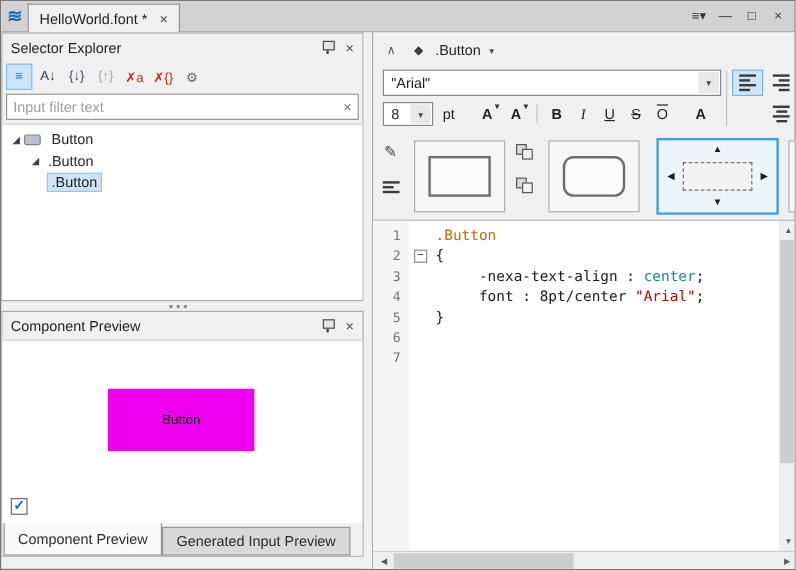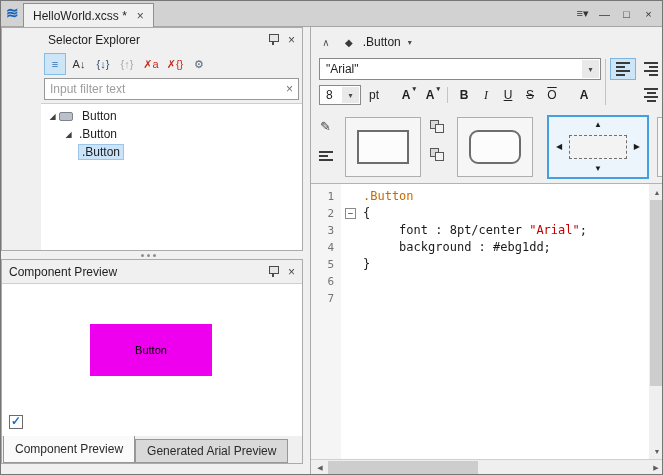--- a/index.html
+++ b/index.html
@@ -22,21 +22,21 @@
   
   .panel { position:absolute; background:#f0f0f0; border:1px solid #ababab; display:flex; flex-direction:column; }
   .panel-title { height:23px; display:flex; align-items:center; padding:0 7px; gap:9px; }
   .panel-title .title { flex:1; color:#1e1e1e; }
   .pin-icon { position:relative; width:11px; height:13px; display:inline-block; }
   .pin-icon::after { content:""; position:absolute; left:1px; top:1px; width:8px; height:6px;
                      border:1px solid #4a4a4a; background:#e6e6e6; }
   .pin-icon::before { content:""; position:absolute; left:4px; top:7px; width:2px; height:5px; background:#4a4a4a; }
 
   
-  #selector-explorer { left:0; top:26px; width:302px; height:224px;padding-left:39px; }
+  #selector-explorer { left:0; top:26px; width:302px; height:224px; }
   .se-toolbar { height:26px; display:flex; align-items:center; gap:2px; padding:0 3px; }
   .tb-btn { width:22px; height:22px; display:flex; align-items:center; justify-content:center; font-size:11px; }
   .tb-btn.sel { background:#cde6f7; border:1px solid #86bde4; }
   .filter-wrap { margin:1px 3px 3px; position:relative; }
   .filter-input { width:100%; height:22px; border:1px solid #979797; background:#fff;
                   padding:0 20px 0 5px; font:12px "Liberation Sans", sans-serif; color:#222; }
   .filter-input::placeholder { color:#9d9d9d; }
   .filter-clear { position:absolute; right:6px; top:4px; color:#6f6f6f; font-size:12px; }
   .tree-area { flex:1; background:#fff; border-top:1px solid #cfcfcf; padding-top:3px; overflow:hidden; }
   .tree-row { height:18px; display:flex; align-items:center; }
@@ -157,21 +157,21 @@
   .hthumb { position:absolute; left:17px; top:1px; width:150px; height:15px; background:#cdcdcd; }
 </style>
 </head>
 <body>
 
 <div class="window">
 
   <div class="tabbar">
     <span class="logo">≋</span>
     <div class="doc-tab">
-      <span>HelloWorld.xcss *</span>
+      <span>HelloWorld.font *</span>
       <span class="tab-close">×</span>
     </div>
     <div class="winbtns">
       <span class="winbtn">≡▾</span>
       <span class="winbtn">—</span>
       <span class="winbtn">□</span>
       <span class="winbtn">×</span>
     </div>
   </div>
 
@@ -236,21 +236,21 @@
     <div class="cp-content">
       <div class="preview-button" style="background: rgb(238, 0, 238);">Button</div>
       <div class="checkbox-row">
         <span class="checkbox">
           <span class="check">✓</span>
         </span>
       </div>
     </div>
     <div class="cp-tabs">
       <div class="cp-tab active">Component Preview</div>
-      <div class="cp-tab">Generated Arial Preview</div>
+      <div class="cp-tab">Generated Input Preview</div>
     </div>
   </div>
 
   <div id="editor-pane">
     <div class="ep-header">
       <span class="scroll-up-btn">∧</span>
       <span class="kind-icon">◆</span>
       <span class="sel-dropdown">
         <span>.Button</span>
         <span class="caret">▾</span>
@@ -354,22 +354,22 @@
           <div class="gut-num">2</div>
           <div class="gut-num">3</div>
           <div class="gut-num">4</div>
           <div class="gut-num">5</div>
           <div class="gut-num">6</div>
           <div class="gut-num">7</div>
         </div>
       <div class="code-lines" id="code-lines">
           <div class="code-line"><span class="tok" style="color: rgb(200, 106, 0);">.Button</span></div>
           <div class="code-line"><span class="fold-marker">−</span><span class="tok" style="color: rgb(26, 26, 26);">{</span></div>
+          <div class="code-line"><span class="tok" style="color: rgb(26, 26, 26);">     -nexa-text-align : </span><span class="tok" style="color: rgb(22, 136, 140);">center</span><span class="tok" style="color: rgb(26, 26, 26);">;</span></div>
           <div class="code-line"><span class="tok" style="color: rgb(26, 26, 26);">     font : 8pt/center </span><span class="tok" style="color: rgb(196, 0, 0);">"Arial"</span><span class="tok" style="color: rgb(26, 26, 26);">;</span></div>
-          <div class="code-line"><span class="tok" style="color: rgb(26, 26, 26);">     background : #ebg1dd;</span></div>
           <div class="code-line"><span class="tok" style="color: rgb(26, 26, 26);">}</span></div>
           <div class="code-line"></div>
         </div>
     </div>
 
     <div class="vscroll">
       <span class="sbtn up">▲</span>
       <span class="vthumb"></span>
       <span class="sbtn down">▼</span>
     </div>

